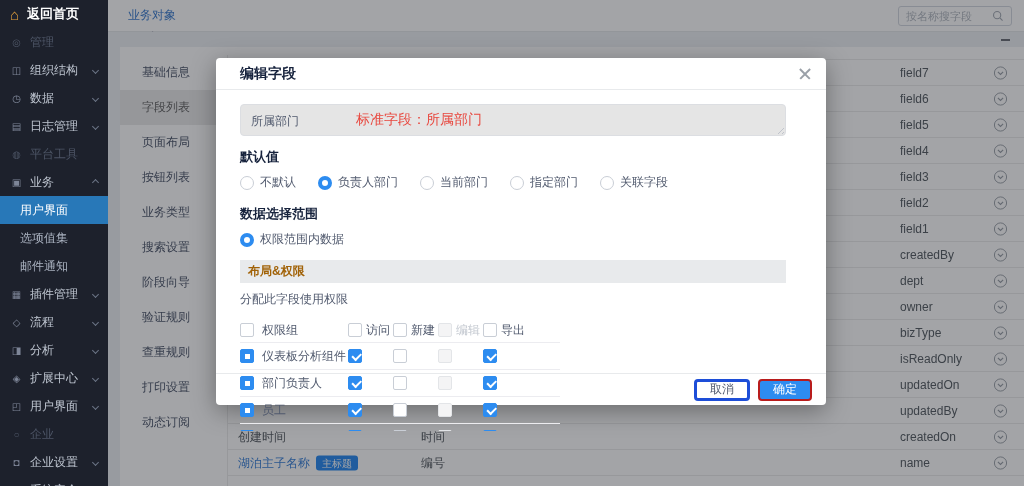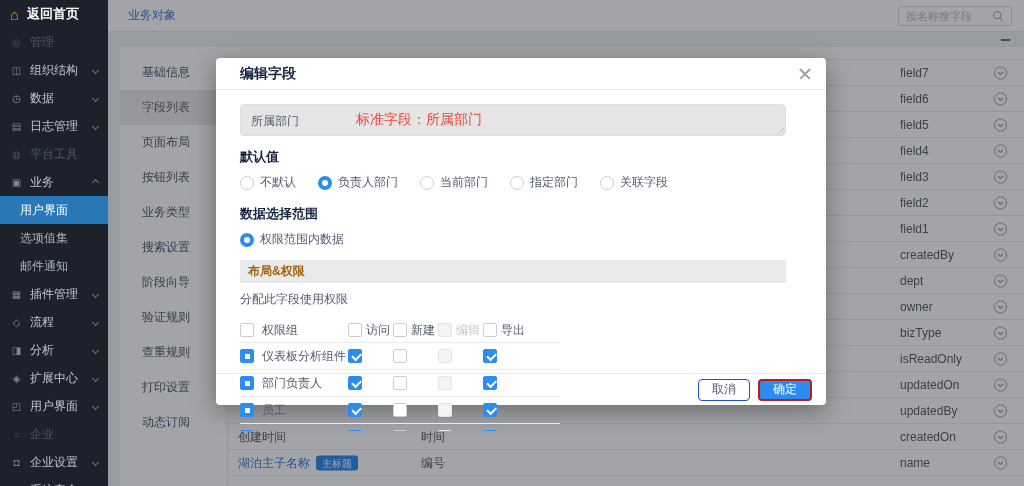--- a/index.html
+++ b/index.html
@@ -80,21 +80,21 @@
   .pcol .dislbl { color:#c2c7cf; }
   .pscroll { position:relative; height:89px; overflow:hidden; }
   .cb { width:14px; height:14px; border:1px solid #c9ced6; border-radius:2px; background:#fff; flex:none; position:relative; cursor:pointer; }
   .cb.on { background:#2d8cf0; border-color:#2d8cf0; }
   .cb.on::after { content:""; position:absolute; left:2.5px; top:3px; width:7px; height:3.5px; border-left:2px solid #fff; border-bottom:2px solid #fff; transform:rotate(-45deg); }
   .cb.ind { background:#2d8cf0; border-color:#2d8cf0; }
   .cb.ind::after { content:""; position:absolute; left:3.5px; top:3.5px; width:5px; height:5px; background:#fff; }
   .cb.dis { background:#f4f4f5; border-color:#e3e5e8; cursor:default; }
   .m-foot { position:absolute; left:0; right:0; bottom:0; height:32px; border-top:1px solid #e8eaec; display:flex; align-items:center; justify-content:flex-end; gap:8px; padding-right:14px; }
   .btn { height:22px; padding:0 13px; border-radius:4px; font-size:12px; display:flex; align-items:center; cursor:pointer; }
-  .btn.plain { background:#fff; border:1px solid #1d4ed8; color:#515a6e; }
+  .btn.plain { background:#fff; border:3px solid #1d4ed8; color:#515a6e; }
   .btn.primary { background:#2d8cf0; border:2px solid #b91c1c; color:#fff; }
 </style>
 </head>
 <body>
 
 <div class="page">
 
   <div class="sidebar">
     <div class="side-home">
       <span class="home-ic">⌂</span>

